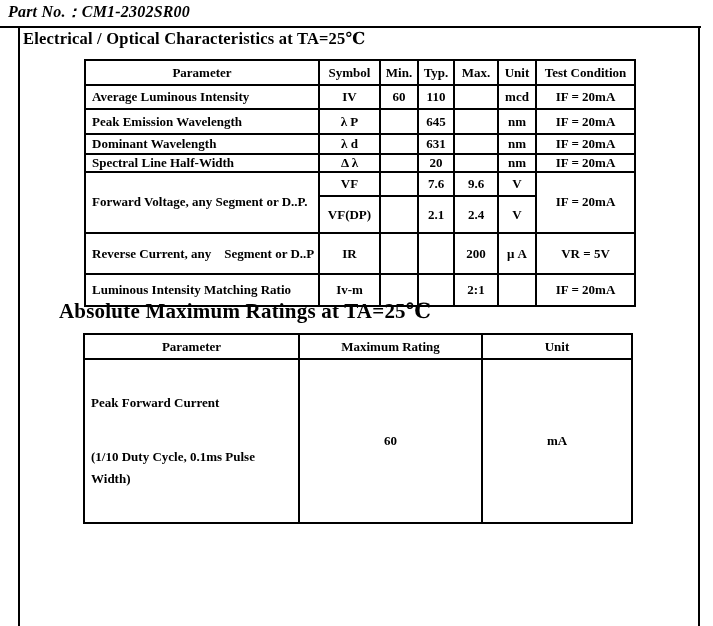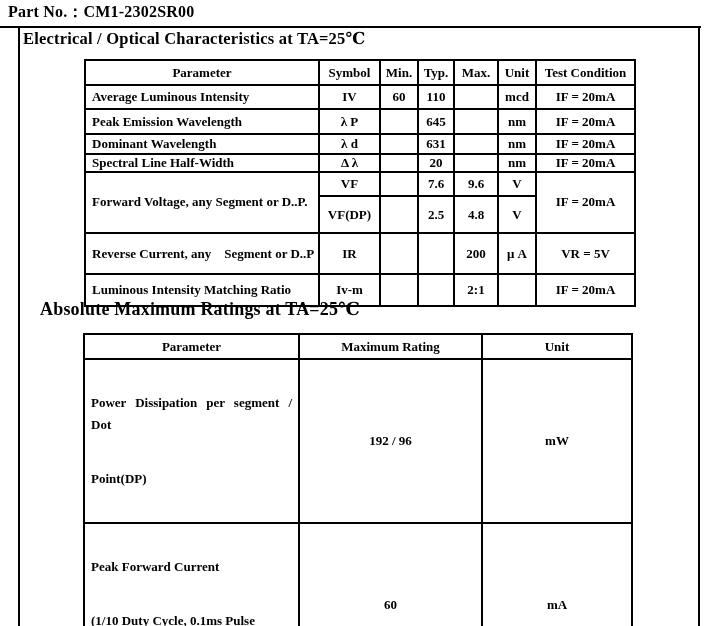--- a/index.html
+++ b/index.html
@@ -1,25 +1,25 @@
 <!DOCTYPE html>
 <html><head>
 <meta charset="utf-8">
 <style>
   html,body{margin:0;padding:0;background:#fff;}
   #page{
     position:relative;width:713px;height:626px;overflow:hidden;background:#ffffff;
     font-family:"Liberation Serif","DejaVu Serif",serif;font-weight:bold;color:#000;
   }
   .abs{position:absolute;}
-  #part-no{left:8px;top:2px;font-size:16px;letter-spacing:0.2px;}
+  #part-no{left:8px;top:2px;font-size:16px;letter-spacing:0.2px;font-style:italic;}
   #top-rule{left:0;top:26px;width:701px;height:2px;background:#000;}
   #outer-box{left:18px;top:26px;width:678px;height:600px;border:2px solid #000;border-bottom:none;}
   #title-electrical{left:23px;top:29px;font-size:16.5px;letter-spacing:0.2px;}
-  #title-absolute{left:40px;top:298px;font-size:18px;letter-spacing:0.2px;}
+  #title-absolute{left:59px;top:298px;font-size:21px;letter-spacing:0.2px;}
   table{border-collapse:collapse;table-layout:fixed;}
   #table-electrical{left:84px;top:59px;}
   #table-ratings{left:83px;top:333px;}
   th,td{
     border:2px solid #000;font-size:13px;font-weight:bold;text-align:center;
     vertical-align:middle;padding:0 2px;white-space:pre-wrap;overflow:hidden;
   }
   td.param{text-align:left;padding-left:6px;padding-right:3px;}
   td.param2{text-align:left;padding-left:6px;padding-right:6px;}
   td.param2 .pline{display:block;line-height:22px;white-space:pre-wrap;}
@@ -98,22 +98,22 @@
       <td>VF</td>
       <td></td>
       <td>7.6</td>
       <td>9.6</td>
       <td>V</td>
       <td rowspan="2">IF = 20mA</td>
     </tr>
     <tr style="height:37px">
       <td>VF(DP)</td>
       <td></td>
-      <td>2.5</td>
-      <td>4.8</td>
+      <td>2.1</td>
+      <td>2.4</td>
       <td>V</td>
     </tr>
     <tr style="height:41px">
       <td class="param">Reverse Current, any    Segment or D..P</td>
       <td>IR</td>
       <td></td>
       <td></td>
       <td>200</td>
       <td>μ A</td>
       <td>VR = 5V</td>
@@ -139,28 +139,20 @@
         <col style="width:150px">
     </colgroup>
     <tbody>
         <tr style="height:25px">
       <th>Parameter</th>
       <th>Maximum Rating</th>
       <th>Unit</th>
     </tr>
     <tr style="height:49px">
       <td class="param2">
-        <span class="pline jline">Power Dissipation per segment / Dot</span>
-        <span class="pline">Point(DP)</span>
-      </td>
-      <td>192 / 96</td>
-      <td>mW</td>
-    </tr>
-    <tr style="height:49px">
-      <td class="param2">
         <span class="pline">Peak Forward Current</span>
         <span class="pline">(1/10 Duty Cycle, 0.1ms Pulse Width)</span>
       </td>
       <td>60</td>
       <td>mA</td>
     </tr>
 
   </tbody>
     </table>
 

